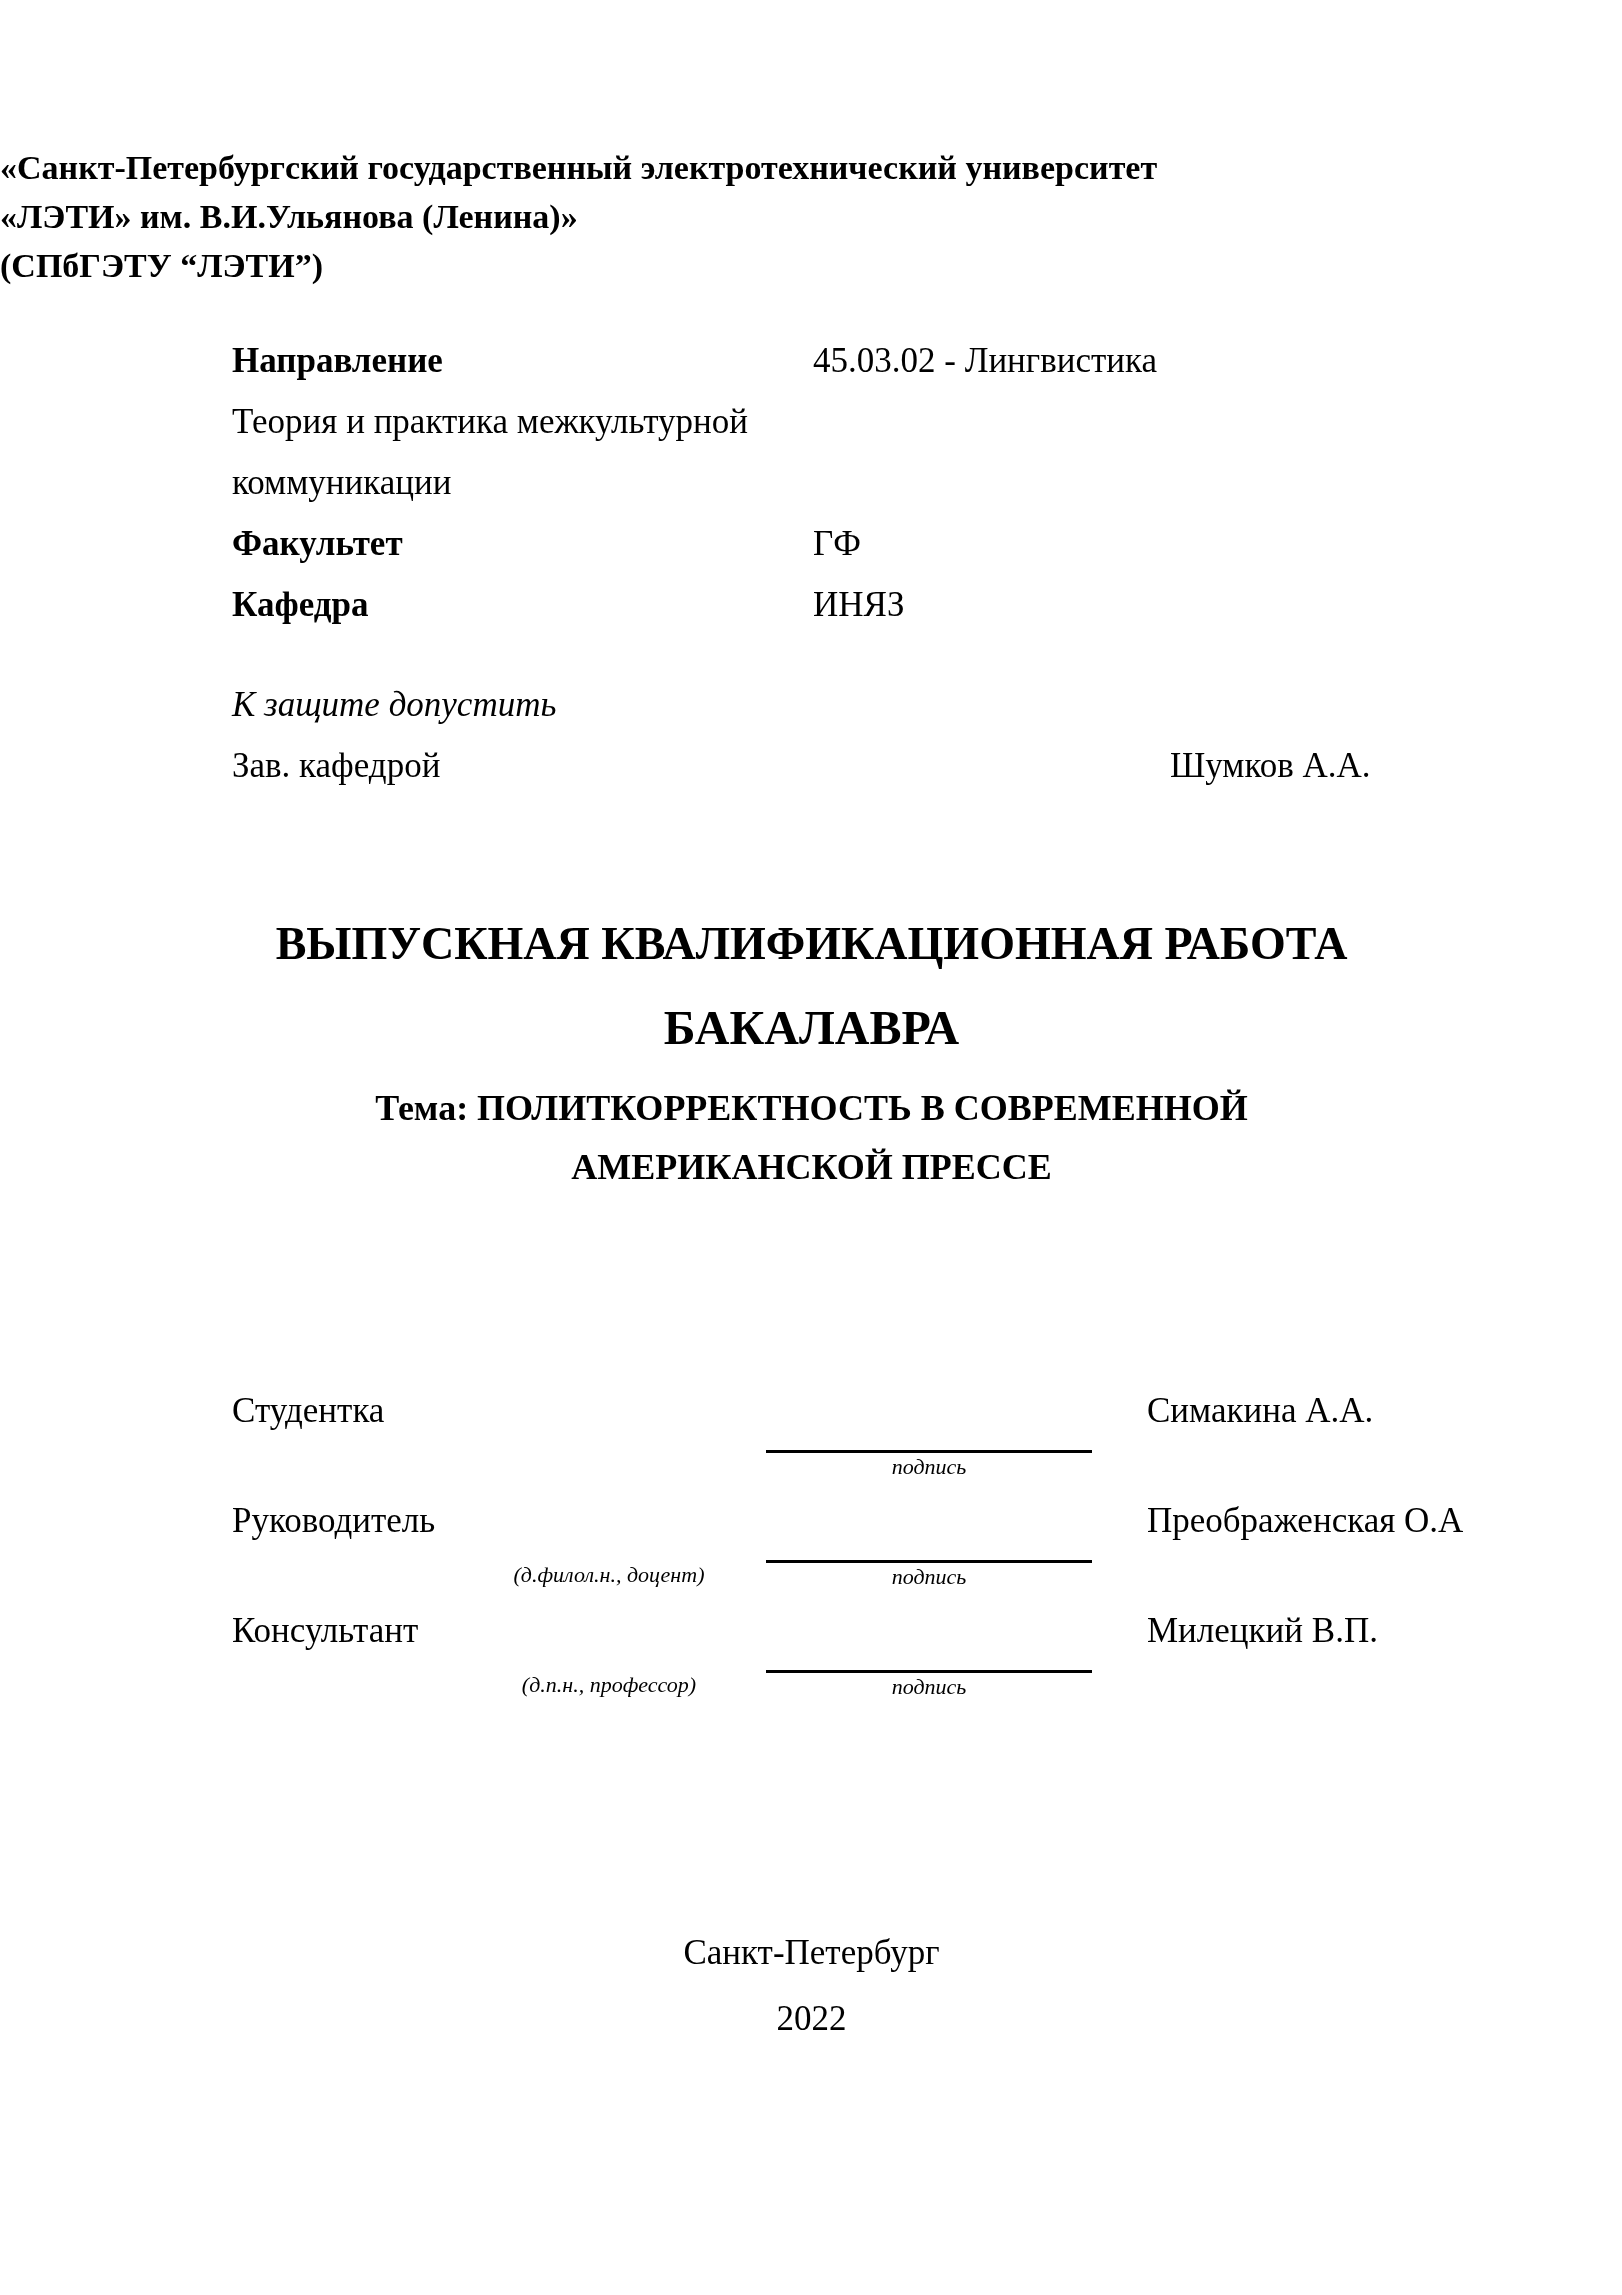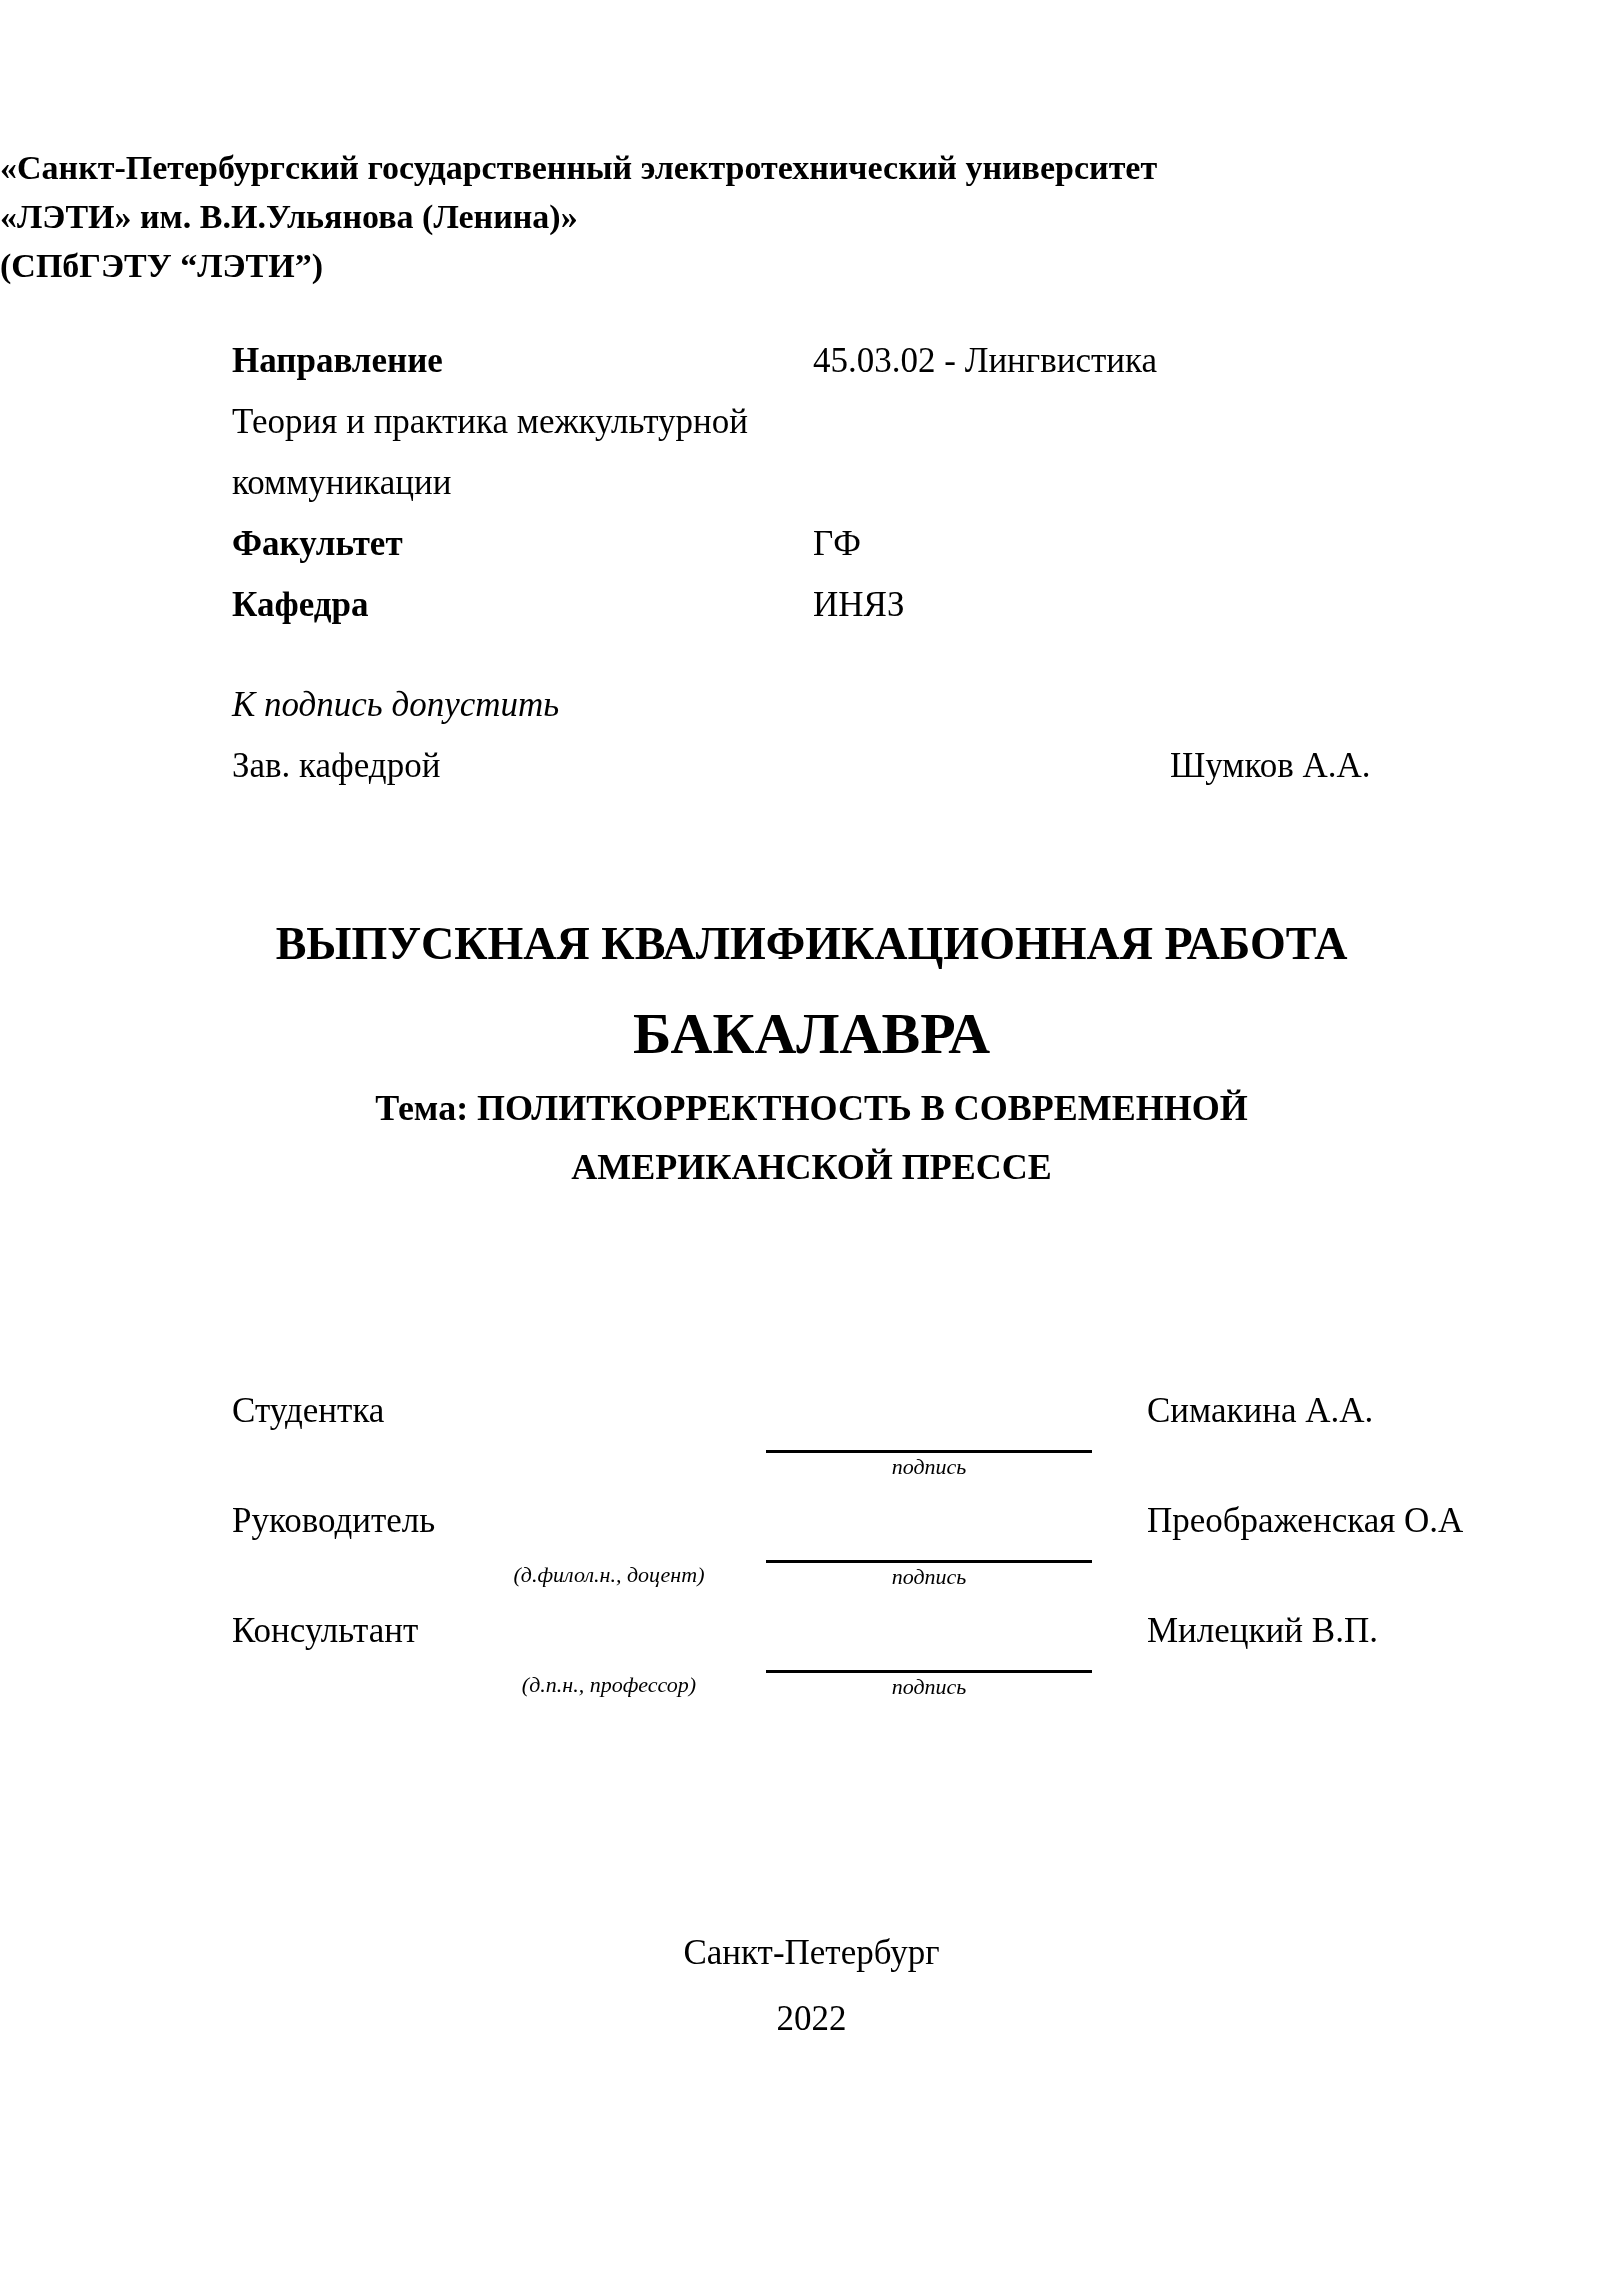--- a/index.html
+++ b/index.html
@@ -42,21 +42,21 @@
   .admission-row { position: relative; }
   .head-name { position: absolute; left: 938px; top: 0; text-align: right; }
   
   .title-line {
     position: absolute;
     left: 0; width: 100%;
     text-align: center;
     font-weight: bold;
   }
   .title-l1 { top: 917px; font-size: 46px; }
-  .title-l2 { top: 1000px; font-size: 58px; }
+  .title-l2 { top: 1000px; font-size: 48px; }
   .title-l3 { top: 1087px; font-size: 36px; }
   .title-l4 { top: 1146px; font-size: 36px; }
   
   .sig-row {
     position: absolute;
     left: 232px; width: 1201px; height: 110px;
     font-size: 35px;
   }
   .sig-row-1 { top: 1391px; }
   .sig-row-2 { top: 1501px; }
@@ -109,21 +109,21 @@
       <div class="field-label">Факультет</div>
       <div class="field-value">ГФ</div>
     </div>
     <div class="field-row">
       <div class="field-label">Кафедра</div>
       <div class="field-value">ИНЯЗ</div>
     </div>
   </section>
 
   <section class="admission">
-    <div class="admission-note">К подпись допустить</div>
+    <div class="admission-note">К защите допустить</div>
     <div class="admission-row">
       <span>Зав. кафедрой</span>
       <span class="head-name">Шумков А.А.</span>
     </div>
   </section>
 
   <div class="title-line title-l1">ВЫПУСКНАЯ КВАЛИФИКАЦИОННАЯ РАБОТА</div>
   <div class="title-line title-l2">БАКАЛАВРА</div>
   <div class="title-line title-l3">Тема: ПОЛИТКОРРЕКТНОСТЬ В СОВРЕМЕННОЙ</div>
   <div class="title-line title-l4">АМЕРИКАНСКОЙ ПРЕССЕ</div>

